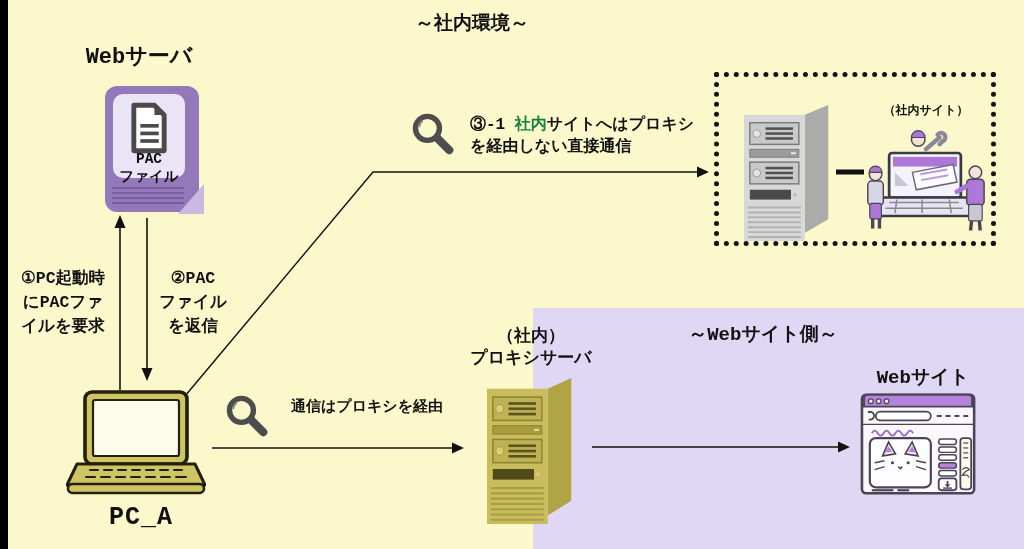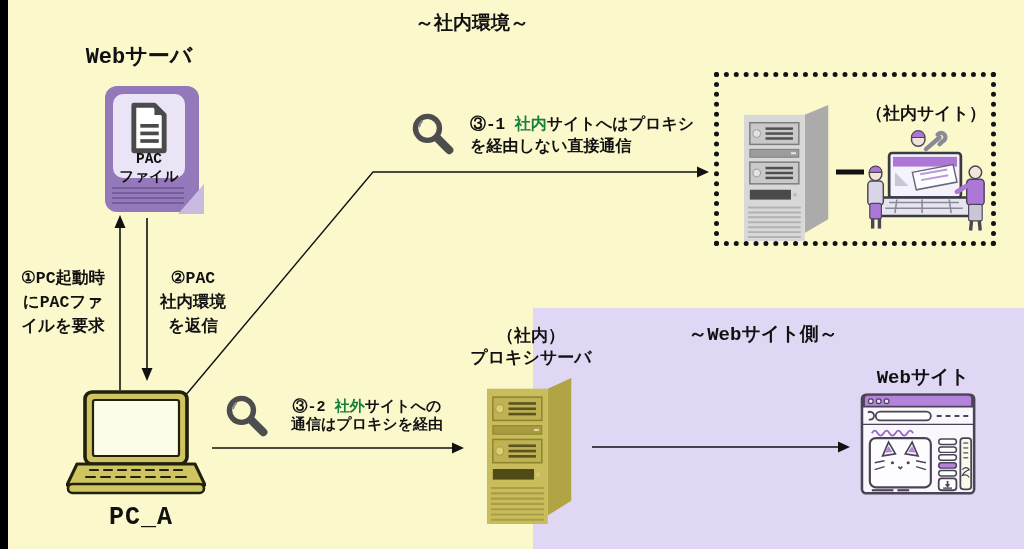--- a/index.html
+++ b/index.html
@@ -16,21 +16,21 @@
   .txt{z-index:2;font-weight:bold;line-height:1.25;}
   .center{text-align:center;}
   .pre{white-space:pre-line;}
   .red{color:#15803d;}
 
   
   #title-internal{left:392px;top:13px;width:160px;font-size:19px;}
   #title-website-side{left:668px;top:324px;width:190px;font-size:19px;}
   #label-web-server{left:64px;top:44px;width:150px;font-size:22px;}
   #label-pc{left:86px;top:502px;width:110px;font-size:25px;letter-spacing:1px;}
-  #label-internal-site{left:854px;top:104px;width:144px;font-size:17px;}
+  #label-internal-site{left:854px;top:104px;width:144px;font-size:12px;}
   #label-proxy{left:446px;top:326px;width:170px;font-size:17px;line-height:22px;}
   #label-website{left:858px;top:367px;width:130px;font-size:19px;}
   #step1{left:4px;top:267px;width:118px;font-size:16.5px;line-height:24px;}
   #step2{left:144px;top:267px;width:98px;font-size:16.5px;line-height:24px;}
   #step3-1{left:470px;top:114px;width:240px;font-size:16px;line-height:22px;text-align:left;}
   #step3-2{left:272px;top:399px;width:190px;font-size:15px;line-height:18px;text-align:center;}
 
   
   #internal-site-box{left:714px;top:72px;width:272px;height:164px;border:5px dotted #131313;z-index:1;}
 
@@ -85,28 +85,27 @@
   <div class="abs txt center" id="label-proxy">
     <span>（社内）</span><br>
     <span>プロキシサーバ</span>
   </div>
   <div class="abs txt center" id="label-website">Webサイト</div>
 
   <div class="abs txt center pre" id="step1">①PC起動時
 にPACファ
 イルを要求</div>
   <div class="abs txt center pre" id="step2">②PAC
-社内環境
+ファイル
 を返信</div>
   <div class="abs txt" id="step3-1">
     <div><span>③-1 </span><span class="red">社内</span><span>サイトへはプロキシ</span></div>
     <div>を経由しない直接通信</div>
   </div>
   <div class="abs txt" id="step3-2">
-    <div><span>③-2 </span><span class="red">社外</span><span>サイトへの</span></div>
     <div>通信はプロキシを経由</div>
   </div>
 
   <svg class="abs clip" style="left:410px;top:112px;" width="48" height="48" viewBox="0 0 44 44">
     <circle cx="16" cy="15" r="11" fill="none" stroke="#4D4D4D" stroke-width="5"></circle>
     <path d="M8.5,13 a8,8 0 0 1 2.5,-4.5" fill="none" stroke="#8a8a8a" stroke-width="2" stroke-linecap="round"></path>
     <line x1="25" y1="24" x2="36" y2="35" stroke="#4D4D4D" stroke-width="7.5" stroke-linecap="round"></line>
   </svg>
   <svg class="abs clip" style="left:224px;top:394px;" width="48" height="48" viewBox="0 0 44 44">
     <circle cx="16" cy="15" r="11" fill="none" stroke="#4D4D4D" stroke-width="5"></circle>

